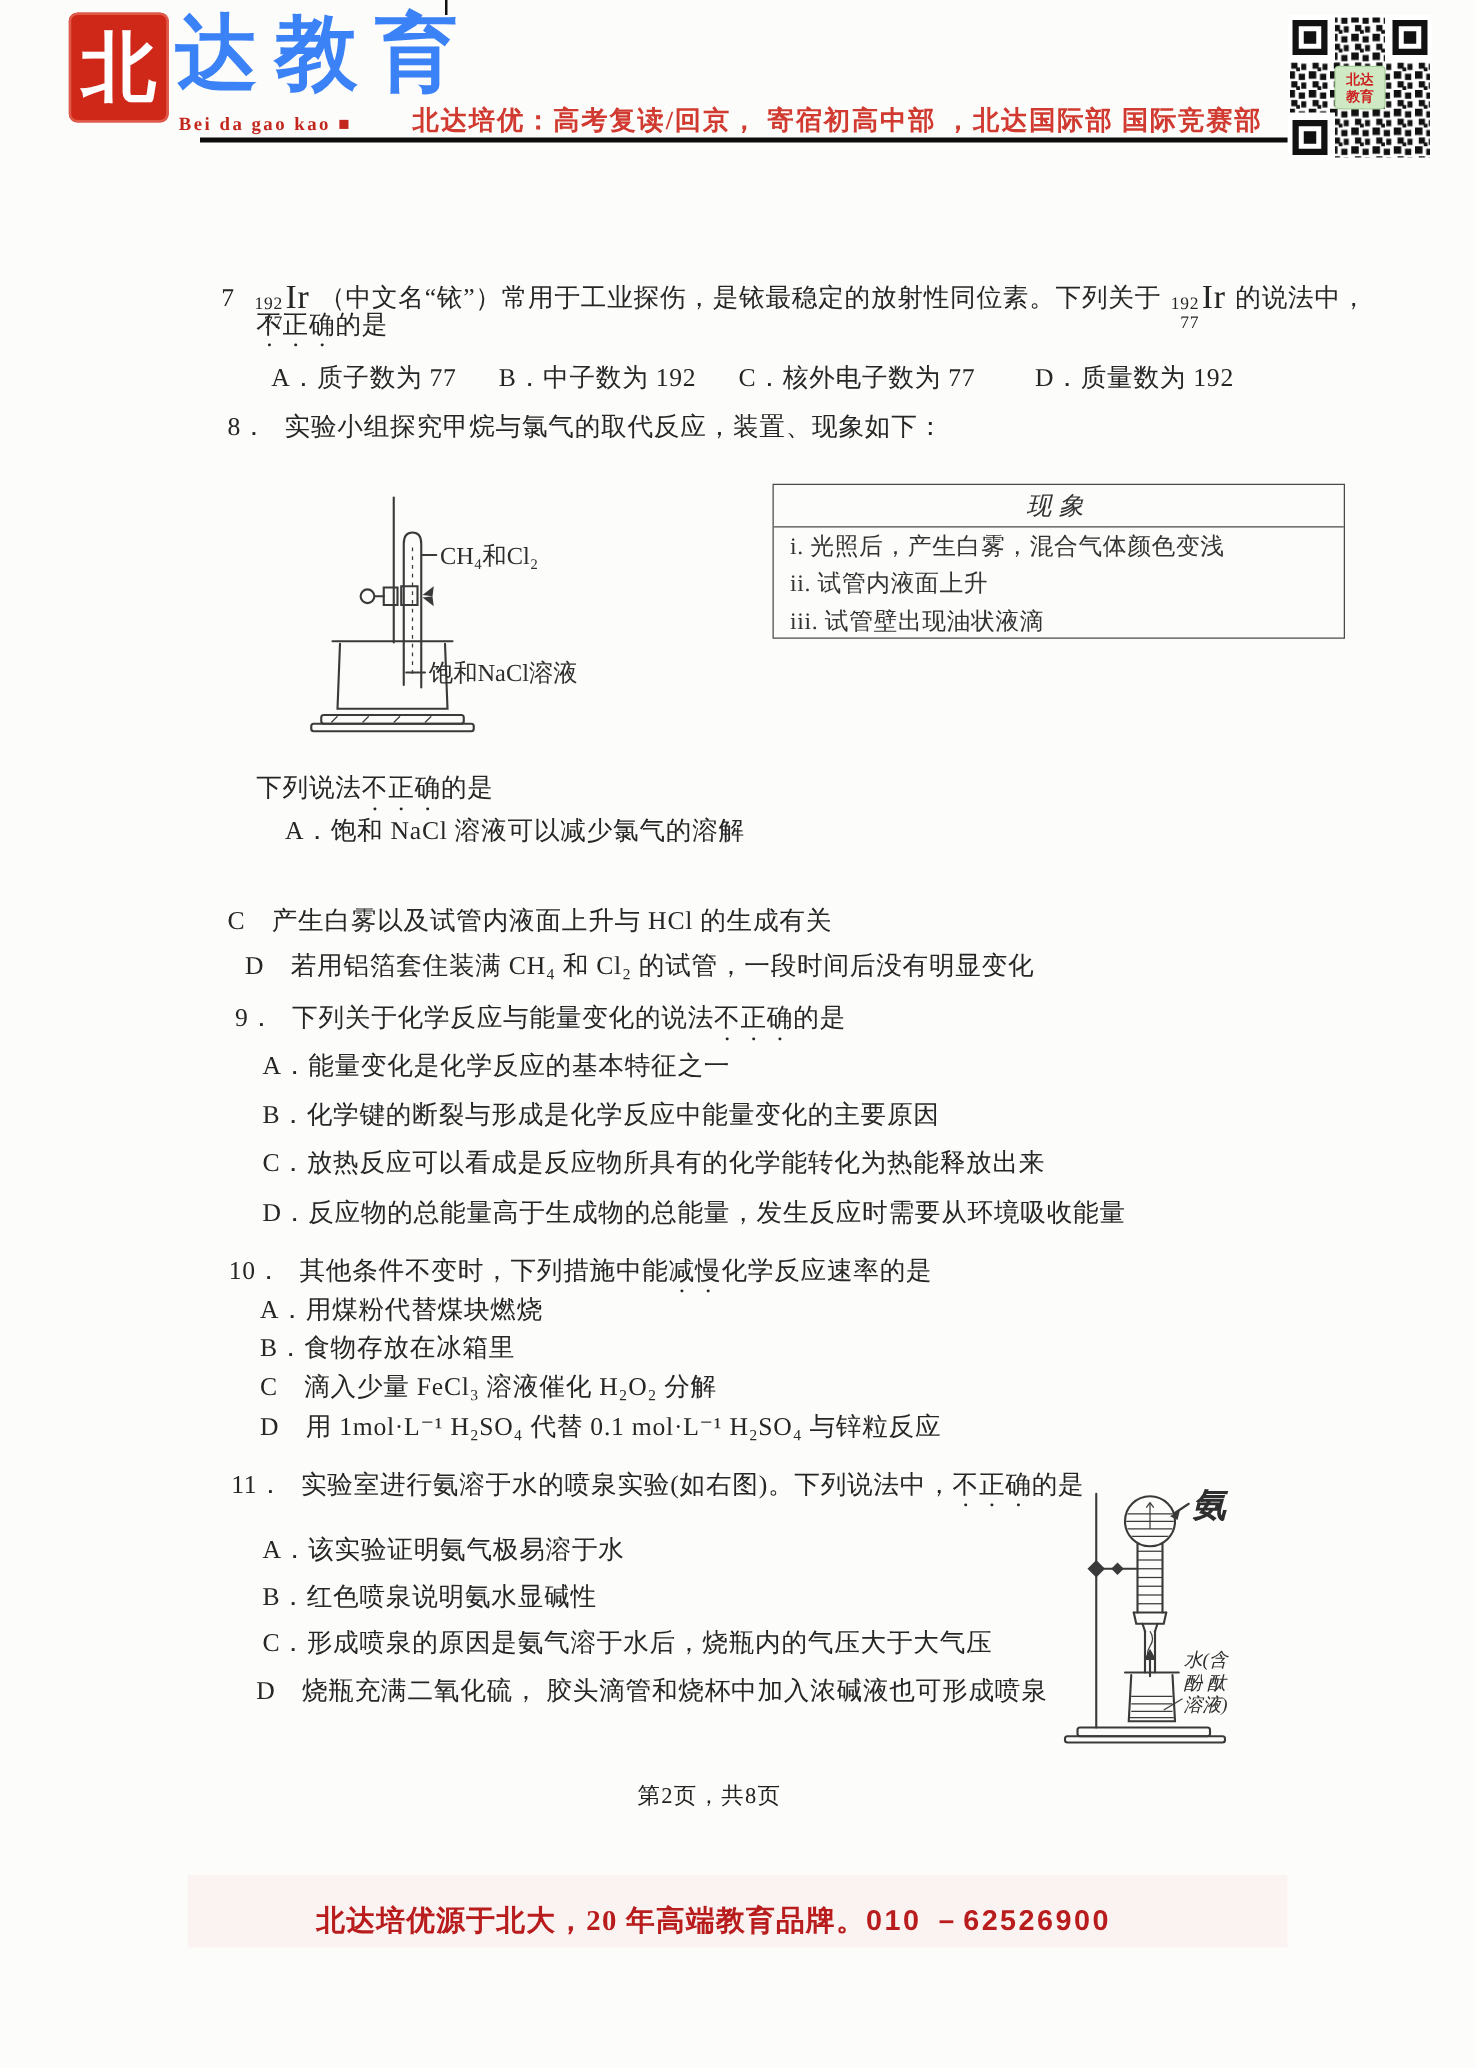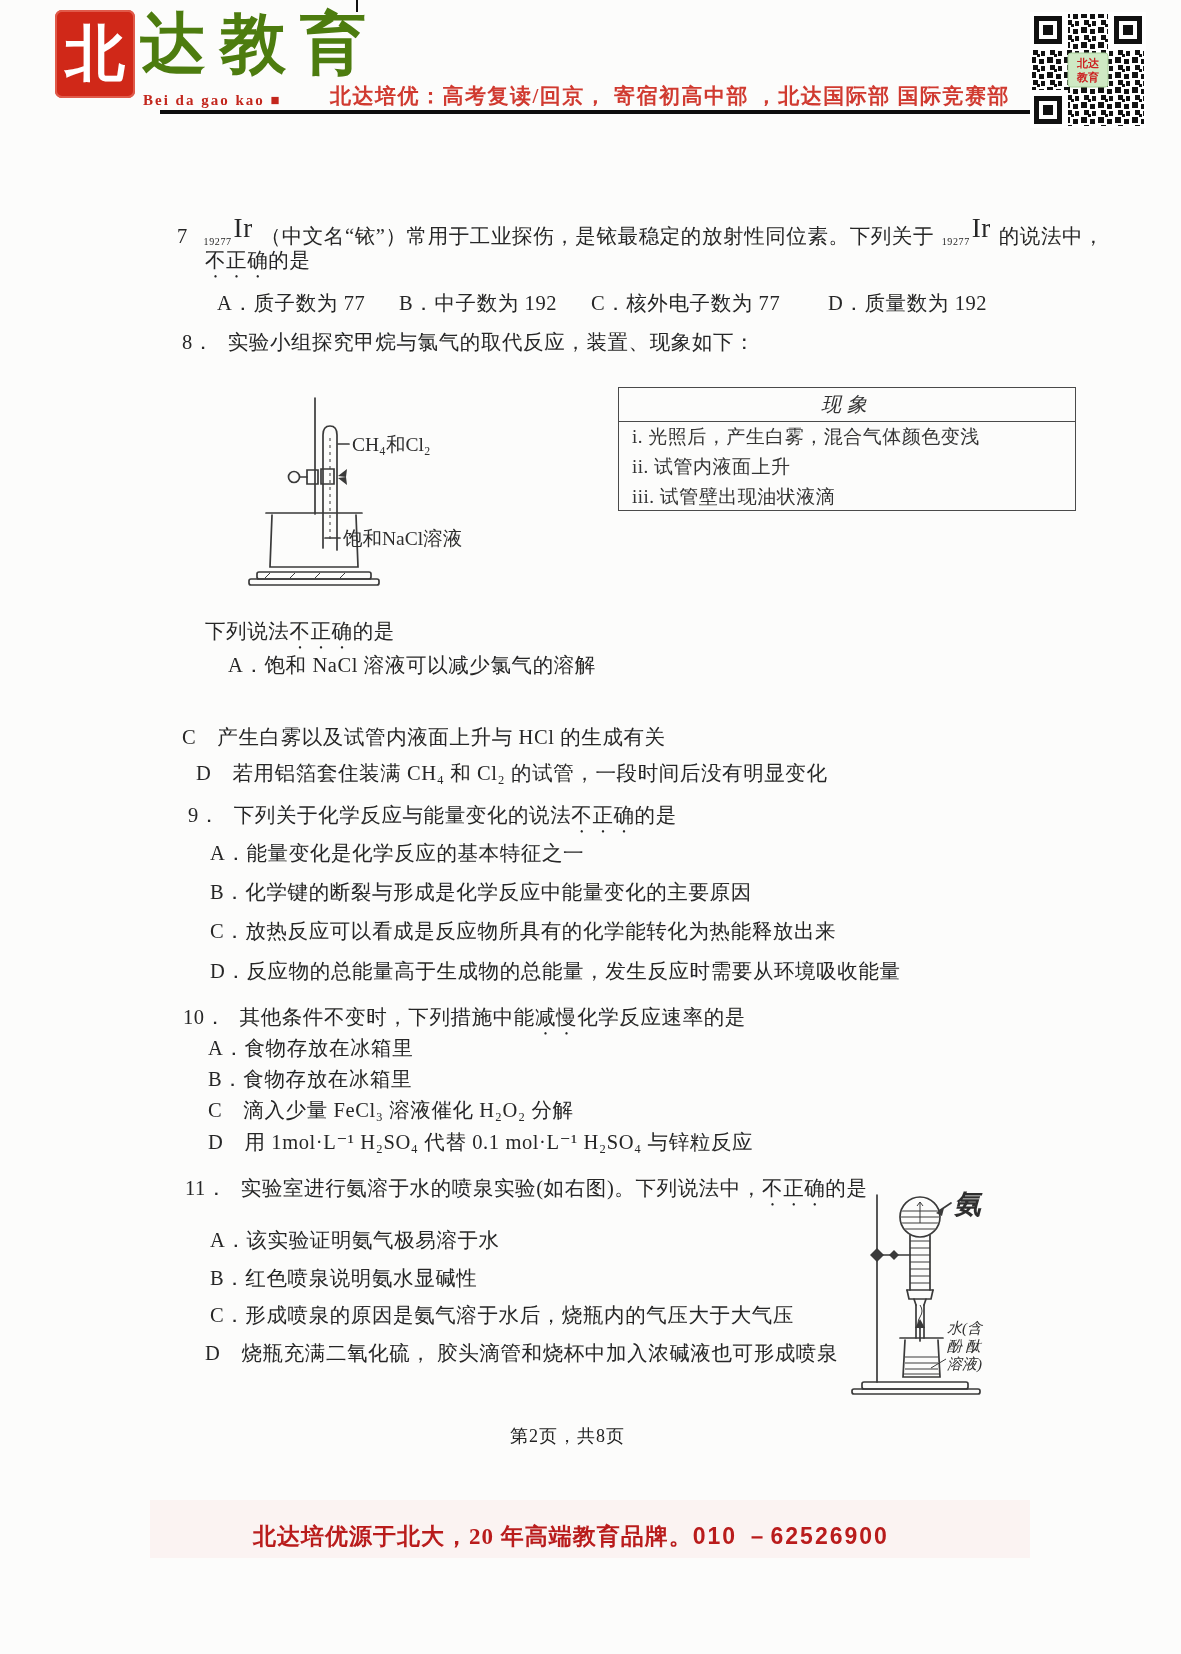--- a/index.html
+++ b/index.html
@@ -18,28 +18,28 @@
   
   .tick{position:absolute;left:356px;top:0;width:2px;height:12px;background:#111;}
   .stamp{
     position:absolute;left:55px;top:10px;width:80px;height:88px;background:#d02818;
     border-radius:7px;display:flex;align-items:center;justify-content:center;
     box-shadow:inset 0 0 0 2px #e05a4a;
   }
   .stamp span{color:#fff;font-size:60px;font-weight:bold;line-height:1;}
   .brand-script{
     position:absolute;left:140px;top:4px;font-size:66px;font-weight:bold;
-    color:#4d7c0f;letter-spacing:14px;line-height:1.2;
+    color:#3b82f6;letter-spacing:14px;line-height:1.2;
   }
   .brand-sub{position:absolute;left:143px;top:92px;font-size:15px;font-weight:bold;color:#c3261c;letter-spacing:2px;}
   .tagline{position:absolute;left:330px;top:82px;font-size:21px;font-weight:600;color:#d03a30;letter-spacing:1.5px;white-space:nowrap;}
   .divider{position:absolute;left:160px;top:110px;width:958px;height:4px;background:#0d0d0d;}
   
   .iso{display:inline-flex;align-items:center;margin:0 2px;}
-  .iso-nums{display:inline-flex;flex-direction:row;align-items:flex-end;font-size:10px;line-height:1.05;margin-right:2px;transform:translateY(2px);margin-top:24px;}
+  .iso-nums{display:inline-flex;flex-direction:column;align-items:flex-end;font-size:14px;line-height:1.05;margin-right:2px;transform:translateY(2px);margin-top:24px;}
   .iso-sym{font-size:27px;}
   
   .optgap{margin-right:28px;text-align:center;}
   .optgap-lg{margin-right:42px;}
   
   .ph-table{
     position:absolute;left:618px;top:387px;width:458px;height:124px;
     border:1.6px solid #4a4a4a;box-sizing:border-box;background:transparent;
   }
   .ph-head{
@@ -198,21 +198,21 @@
   </div>
   <div class="line" style="top:843px;left:210px">A．能量变化是化学反应的基本特征之一</div>
   <div class="line" style="top:882px;left:210px">B．化学键的断裂与形成是化学反应中能量变化的主要原因</div>
   <div class="line" style="top:921px;left:210px">C．放热反应可以看成是反应物所具有的化学能转化为热能释放出来</div>
   <div class="line" style="top:961px;left:210px">D．反应物的总能量高于生成物的总能量，发生反应时需要从环境吸收能量</div>
 
   <div class="line" style="top:1006px;left:183px">
     <span class="qnum">10．</span>
     <span>其他条件不变时，下列措施中能</span><span class="emph">减慢</span><span>化学反应速率的是</span>
   </div>
-  <div class="line" style="top:1038px;left:208px">A．食物存放在冰箱里</div>
+  <div class="line" style="top:1038px;left:208px">A．用煤粉代替煤块燃烧</div>
   <div class="line" style="top:1069px;left:208px">B．食物存放在冰箱里</div>
   <div class="line" style="top:1100px;left:208px">C　滴入少量 FeCl₃ 溶液催化 H₂O₂ 分解</div>
   <div class="line" style="top:1132px;left:208px">D　用 1mol·L⁻¹ H₂SO₄ 代替 0.1 mol·L⁻¹ H₂SO₄ 与锌粒反应</div>
 
   <div class="line" style="top:1177px;left:185px">
     <span class="qnum">11．</span>
     <span>实验室进行氨溶于水的喷泉实验(如右图)。下列说法中，</span><span class="emph">不正确</span><span>的是</span>
   </div>
   <div class="line" style="top:1230px;left:210px">A．该实验证明氨气极易溶于水</div>
   <div class="line" style="top:1268px;left:210px">B．红色喷泉说明氨水显碱性</div>

